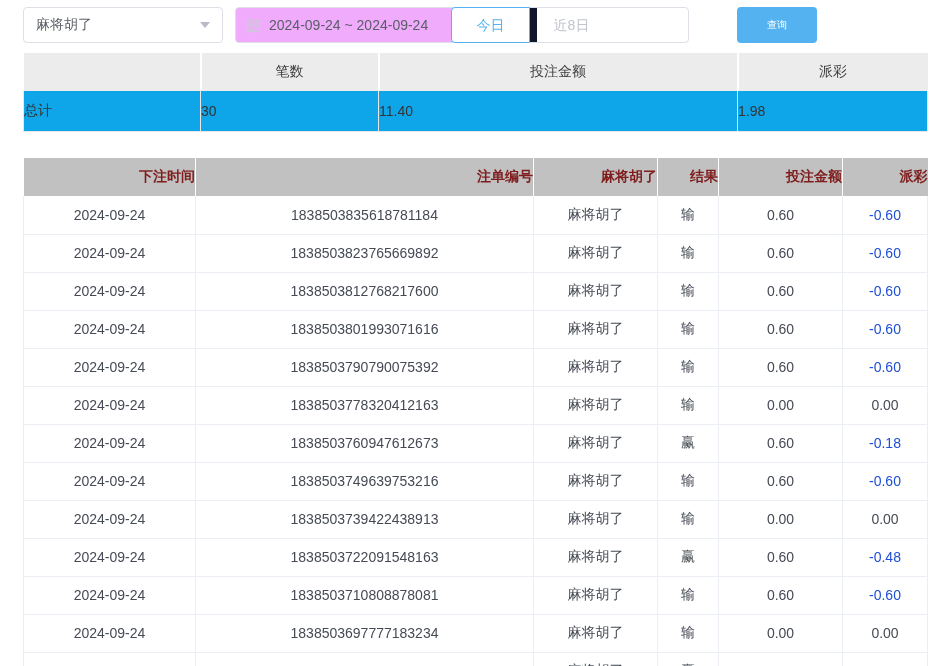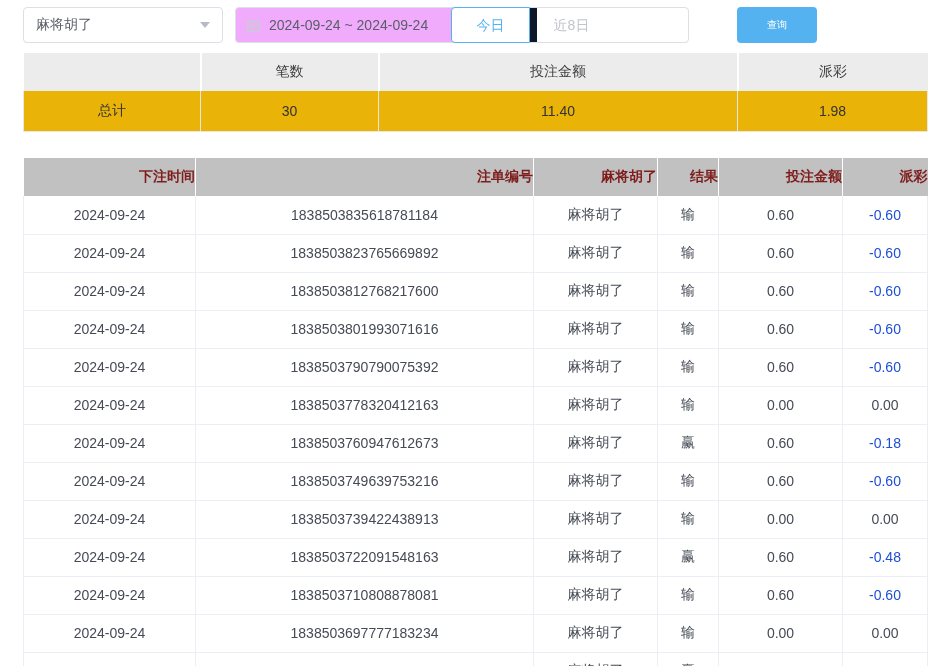--- a/index.html
+++ b/index.html
@@ -47,21 +47,21 @@
 
   
   table { border-collapse: collapse; table-layout: fixed; }
   .summary { position: absolute; left: 23px; top: 53px; width: 904px; }
   .summary th {
     height: 38px; background: #ececec; color: #3d3d3d; font-weight: normal;
     border-right: 2px solid #fff; text-align: center;
   }
   .summary th:last-child { border-right: none; }
   .summary td {
-    height: 40px; background: #eab308; text-align: center; color: #333;
+    height: 40px; background: #0ea5e9; text-align: left; color: #333;
     border: 1px solid #e7e7e7; border-top: none;
   }
 
   
   .detail { position: absolute; left: 23px; top: 158px; width: 904px; }
   .detail th {
     height: 38px; background: #c1c1c1; color: #7f1d1d; font-weight: bold;
     border-right: 1px solid #fff; text-align: right;
   }
   .detail th:last-child { border-right: none; }

